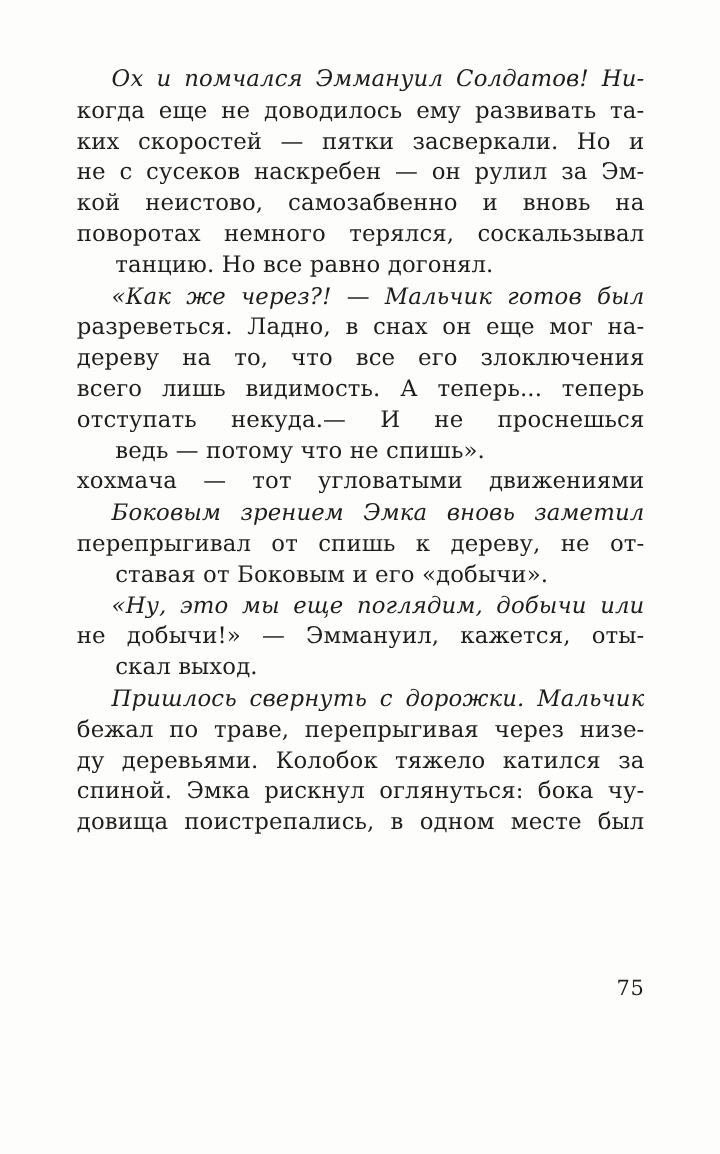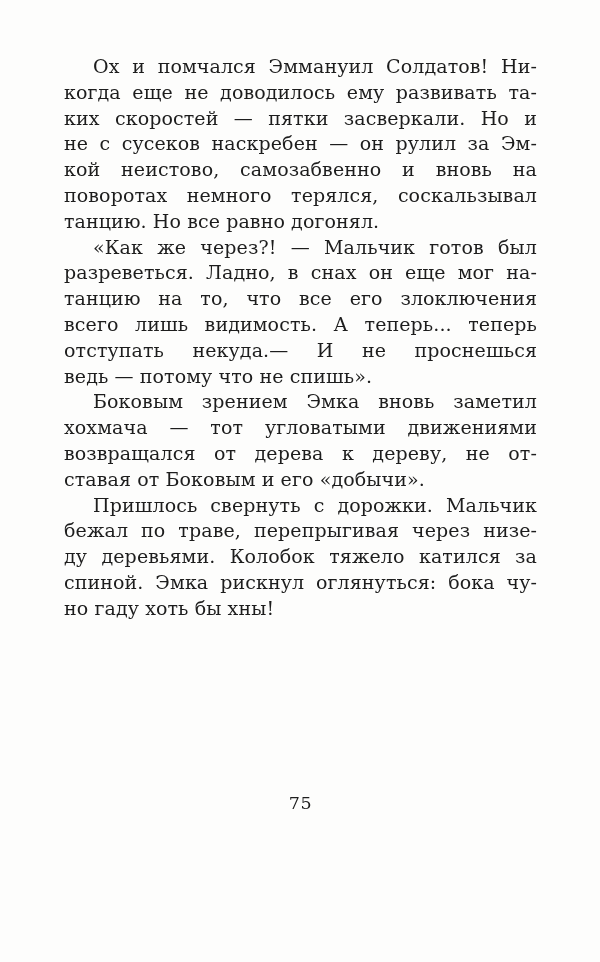--- a/index.html
+++ b/index.html
@@ -36,30 +36,32 @@
     height: 25.8px;
     letter-spacing: 0.1px;
     text-align: justify;
     text-align-last: justify;
     overflow: hidden;
     white-space: normal;
   }
   .text-line.para-end {
     text-align: right;
     text-align-last: left;
+    margin-left: 32px;
   }
   .text-line.indent {
     text-indent: 29px;
+    font-style: italic;
   }
   .page-number {
     position: absolute;
-    top: 793px;
+    top: 814px;
     left: 64px;
     width: 473px;
-    text-align: center;
+    text-align: right;
     font-size: 17.5px;
     letter-spacing: 0.5px;
     color: var(--ink);
   }
 </style>
 </head>
 <body>
 
 <div class="page">
   <div class="text-block">
@@ -68,33 +70,38 @@
         <div class="text-line">когда еще не доводилось ему развивать та-</div>
         <div class="text-line">ких скоростей — пятки засверкали. Но и</div>
         <div class="text-line">не с сусеков наскребен — он рулил за Эм-</div>
         <div class="text-line">кой неистово, самозабвенно и вновь на</div>
         <div class="text-line">поворотах немного терялся, соскальзывал</div>
         <div class="text-line para-end">танцию. Но все равно догонял.</div>
       </div>
       <div class="paragraph">
         <div class="text-line indent">«Как же через?! — Мальчик готов был</div>
         <div class="text-line">разреветься. Ладно, в снах он еще мог на-</div>
-        <div class="text-line">танцию на то, что все его злоключения</div>
+        <div class="text-line">дереву на то, что все его злоключения</div>
         <div class="text-line">всего лишь видимость. А теперь... теперь</div>
         <div class="text-line">отступать некуда.— И не проснешься</div>
         <div class="text-line para-end">ведь — потому что не спишь».</div>
       </div>
       <div class="paragraph">
+        <div class="text-line">хохмача — тот угловатыми движениями</div>
         <div class="text-line indent">Боковым зрением Эмка вновь заметил</div>
-        <div class="text-line">хохмача — тот угловатыми движениями</div>
-        <div class="text-line">возвращался от дерева к дереву, не от-</div>
+        <div class="text-line">перепрыгивал от спишь к дереву, не от-</div>
         <div class="text-line para-end">ставая от Боковым и его «добычи».</div>
+      </div>
+      <div class="paragraph">
+        <div class="text-line indent">«Ну, это мы еще поглядим, добычи или</div>
+        <div class="text-line">не добычи!» — Эммануил, кажется, оты-</div>
+        <div class="text-line para-end">скал выход.</div>
       </div>
       <div class="paragraph">
         <div class="text-line indent">Пришлось свернуть с дорожки. Мальчик</div>
         <div class="text-line">бежал по траве, перепрыгивая через низе-</div>
         <div class="text-line">ду деревьями. Колобок тяжело катился за</div>
         <div class="text-line">спиной. Эмка рискнул оглянуться: бока чу-</div>
-        <div class="text-line para-end">но гаду хоть бы хны!</div>
+        <div class="text-line">довища поистрепались, в одном месте был</div>
       </div>
     </div>
   <div class="page-number">75</div>
 </div>
 
 </body></html>

